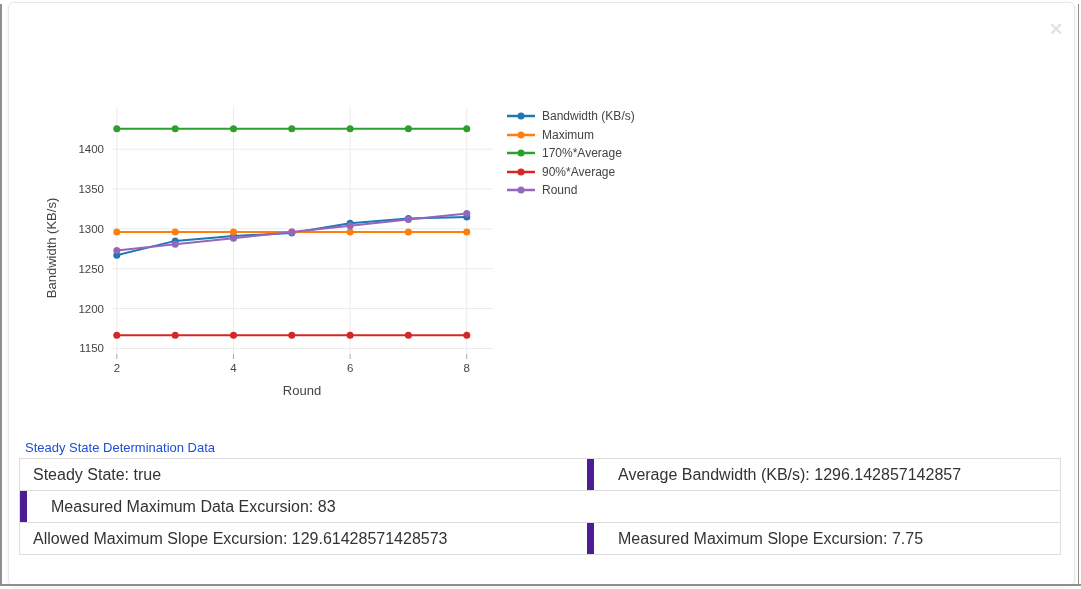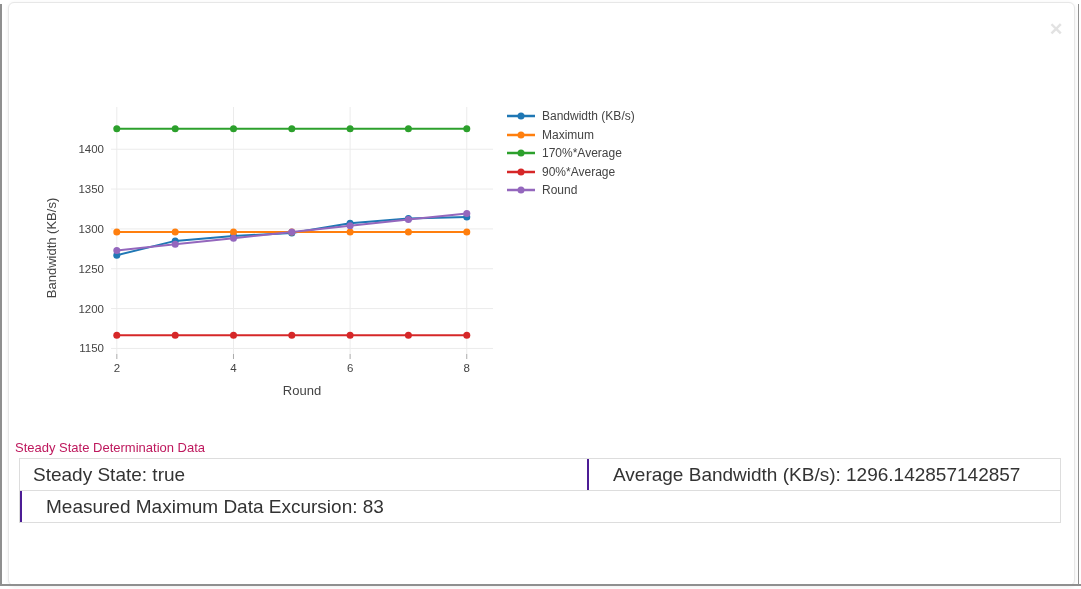--- a/index.html
+++ b/index.html
@@ -10,28 +10,28 @@
   .modal{position:absolute;left:8px;top:2px;width:1065px;height:582px;background:#fff;
          border:1px solid #e7e7e7;border-radius:6px;box-shadow:0 1px 4px rgba(0,0,0,0.07);overflow:hidden;}
   .close-btn{position:absolute;left:1036px;top:16px;width:22px;height:22px;color:#e2e2e2;
              font-size:17px;font-weight:bold;text-align:center;line-height:22px;cursor:pointer;user-select:none;}
   .chart-wrap{position:absolute;left:0;top:0;width:660px;height:420px;}
   svg text.tick{font-family:"Liberation Sans",sans-serif;font-size:11.5px;fill:#444;}
   svg text.axis-title{font-family:"Liberation Sans",sans-serif;font-size:13px;fill:#444;}
   .legend{position:absolute;left:497px;top:106px;}
   .legend-item{display:flex;align-items:center;gap:6px;margin-bottom:4.5px;cursor:pointer;}
   .legend-label{font-size:12px;color:#444;white-space:nowrap;}
-  .panel-title{position:absolute;left:6px;top:437px;font-size:13px;color:#be185d;}
+  .panel-title{position:absolute;left:16px;top:437px;font-size:13px;color:#1d4ed8;}
   .ss-table{position:absolute;left:10px;top:455px;width:1040px;border:1px solid #ddd;background:#fff;}
   .t-row{display:flex;border-top:1px solid #ddd;height:31px;}
   .t-row:first-child{border-top:none;}
-  .t-cell{line-height:31px;font-size:19px;color:#333;padding-left:13px;box-sizing:border-box;
+  .t-cell{line-height:31px;font-size:16px;color:#333;padding-left:13px;box-sizing:border-box;
           white-space:nowrap;overflow:hidden;}
   .t-left{width:567px;}
-  .t-right{flex:1;border-left:2px solid #4c1d95;padding-left:24px;}
+  .t-right{flex:1;border-left:7px solid #4c1d95;padding-left:24px;}
 </style>
 </head>
 <body>
 
 <div class="viewport">
   <div class="modal">
 
     <div class="close-btn">✕</div>
 
     <div class="chart-wrap">
@@ -151,20 +151,24 @@
     <div class="panel-title">Steady State Determination Data</div>
 
     <div class="ss-table" id="ss-table">
         <div class="t-row">
           <div class="t-cell t-left">Steady State: true</div>
           <div class="t-cell t-right">Average Bandwidth (KB/s): 1296.142857142857</div>
         </div>
         <div class="t-row">
           <div class="t-cell t-right">Measured Maximum Data Excursion: 83</div>
         </div>
+        <div class="t-row">
+          <div class="t-cell t-left">Allowed Maximum Slope Excursion: 129.61428571428573</div>
+          <div class="t-cell t-right">Measured Maximum Slope Excursion: 7.75</div>
+        </div>
       </div>
 
   </div>
 
   <div class="frame-left"></div>
   <div class="frame-right"></div>
   <div class="frame-bottom"></div>
 </div>
 
 </body></html>

